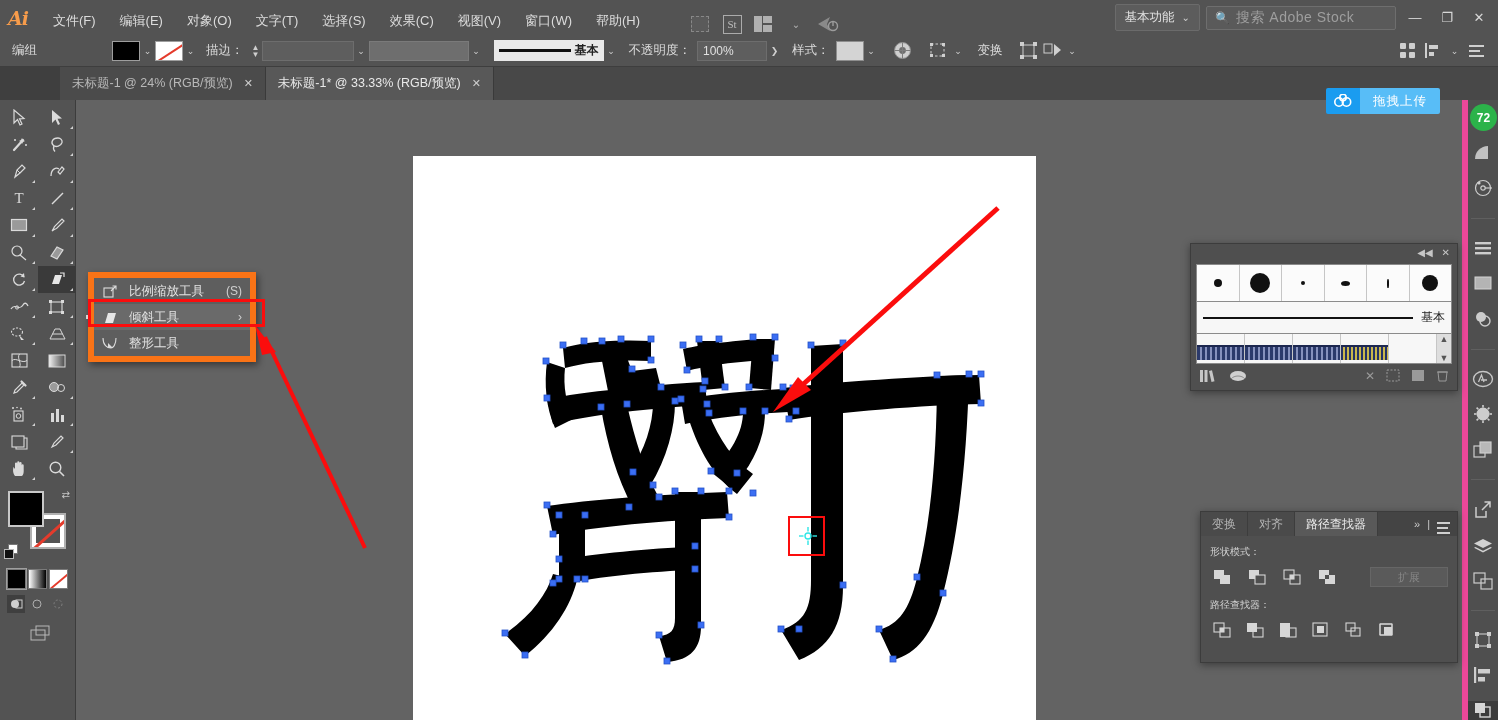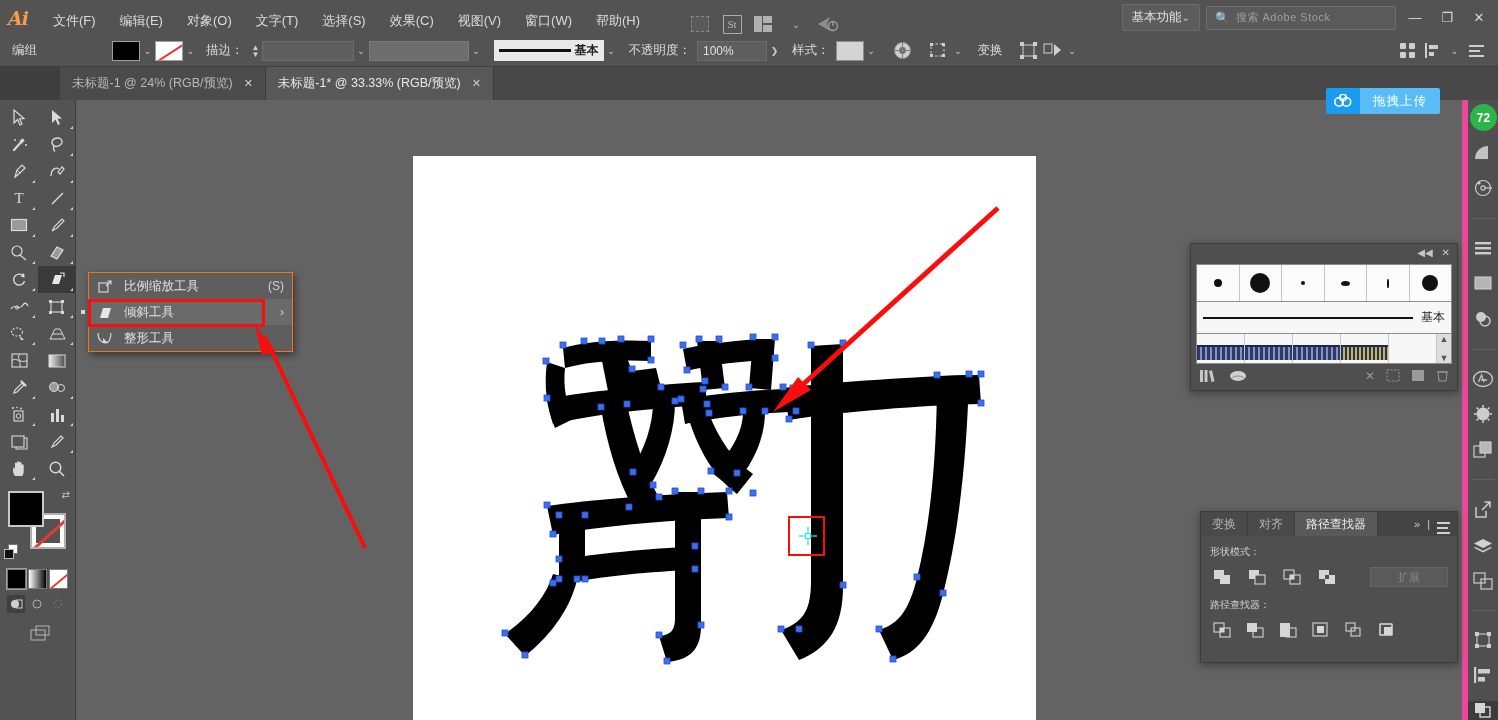--- a/index.html
+++ b/index.html
@@ -45,31 +45,31 @@
   .ic-arr .l { width: 8px; height: 16px; background: #cfcfcf; }
   .ic-arr .r { width: 9px; display:flex; flex-direction:column; gap:2px; }
   .ic-arr .r i { height: 7px; background: #cfcfcf; }
   .chev { font-size: 10px; color: #cfcfcf; }
 
   .mb-right {
     position: absolute; right: 6px; top: 0; height: 35px;
     display: flex; align-items: center; gap: 6px;
   }
   .workspace {
-    display: flex; align-items: center; padding: 4px 9px;
+    display: flex; align-items: center; gap: 7px; padding: 4px 9px;
     background: #5c5c5c; border: 1px solid #6b6b6b; border-radius: 2px;
     font-size: 12.5px; color: #e2e2e2;
   }
   .stock-search {
     display: flex; align-items: center; gap: 6px; padding: 4px 8px;
     background: #5a5a5a; border: 1px solid #6e6e6e; border-radius: 2px;
     width: 190px; height: 24px;
   }
   .stock-search .sq { font-size: 12px; color: #bdbdbd; }
-  .stock-search .txt { font-size: 11px; color: #9e9e9e; letter-spacing: .5px; }
+  .stock-search .txt { font-size: 14px; color: #9e9e9e; letter-spacing: .5px; }
   .wbtn {
     width: 26px; height: 28px; display: flex; align-items: center; justify-content: center;
     color: #d8d8d8; font-size: 13px;
   }
 
   
   .controlbar {
     position: absolute; top: 35px; left: 0; width: 1498px; height: 32px;
     background: #535353; border-bottom: 1px solid #3e3e3e;
     display: flex; align-items: center; padding: 0 6px;
@@ -219,22 +219,22 @@
     border: 2px solid #fb0d0d;
   }
   .origin-mark {
     position: absolute; left: 723px; top: 427px; width: 18px; height: 18px;
     color: #2ee6e6;
   }
   .red-arrow { position: absolute; left: 0; top: 0; pointer-events: none; }
 
   
   .flyout {
-    position: absolute; left: 88px; top: 272px; width: 205px;
-    background: #5e5e5e; border: 1px solid #f97316;
+    position: absolute; left: 88px; top: 272px; width: 168px;
+    background: #5e5e5e; border: 6px solid #f97316;
     box-shadow: 2px 3px 7px rgba(0,0,0,.45);
     z-index: 40;
   }
   .fly-item {
     height: 26px; display: flex; align-items: center; gap: 9px;
     padding: 0 8px 0 6px; font-size: 12.5px; color: #e2e2e2;
     position: relative;
   }
   .fly-item .fi-icon { width: 20px; display: flex; justify-content: center; color: #dcdcdc; }
   .fly-item .fi-key { margin-left: auto; color: #cfcfcf; font-size: 12px; }

